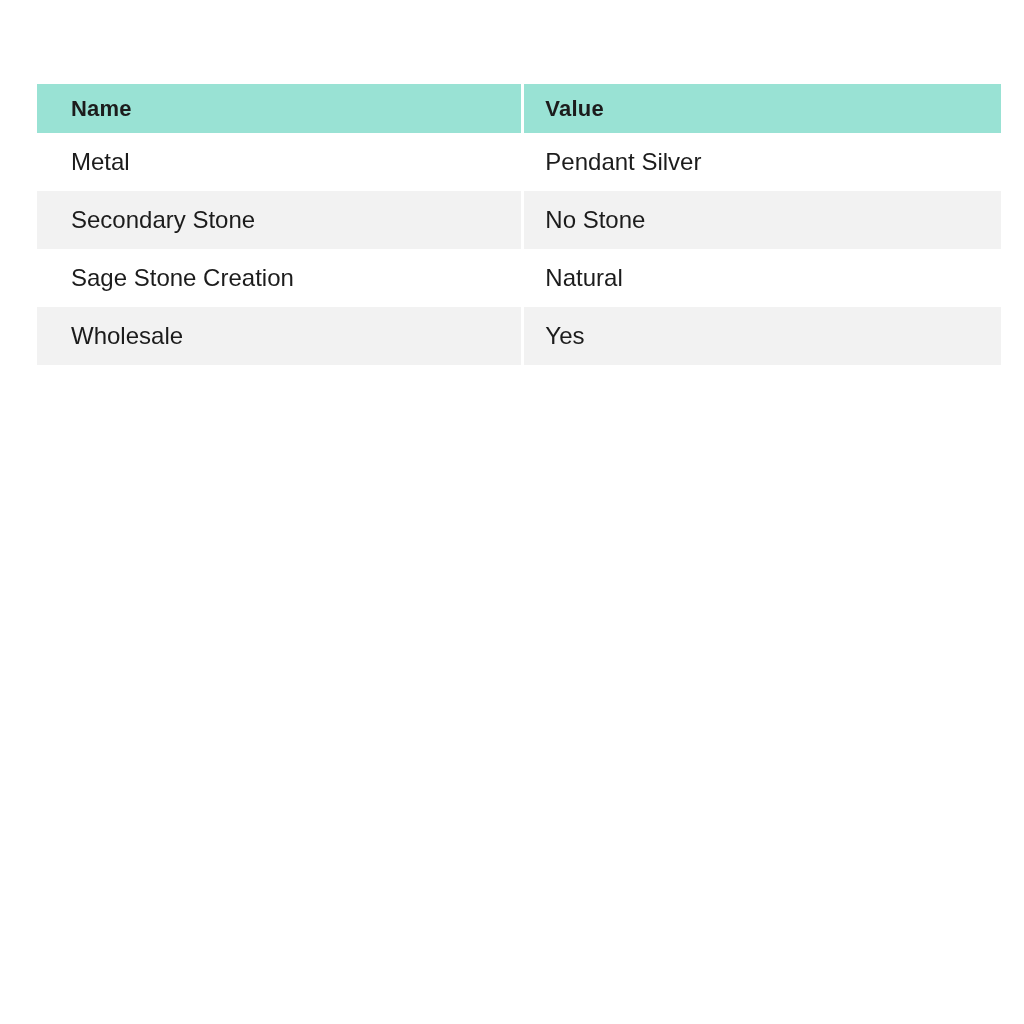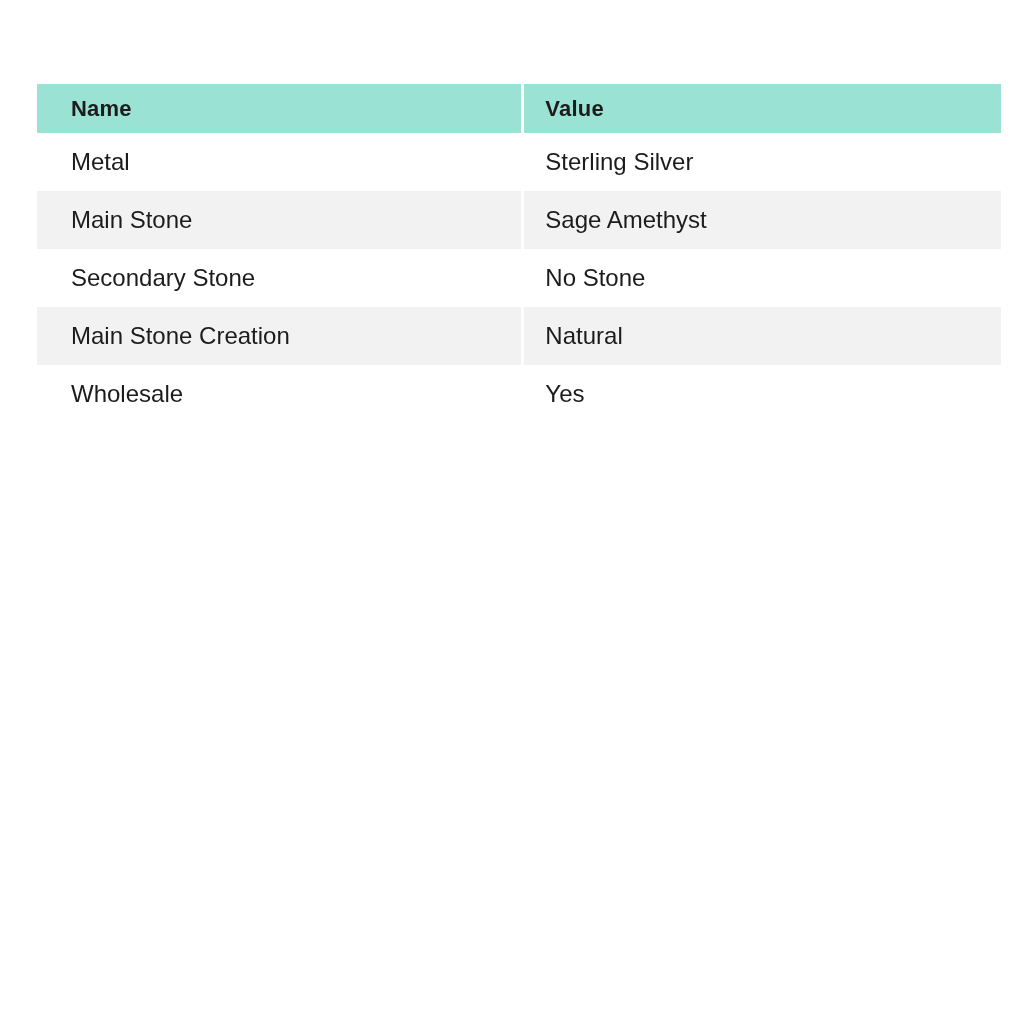--- a/index.html
+++ b/index.html
@@ -72,32 +72,28 @@
   <table class="attr-table">
     <thead>
       <tr>
         <th>Name</th>
         <th>Value</th>
       </tr>
     </thead>
     <tbody>
       <tr>
         <td>Metal</td>
-        <td>Sterling Silver</td>
-      </tr>
-      <tr>
-        <td>Main Stone</td>
-        <td>Sage Amethyst</td>
+        <td>Pendant Silver</td>
       </tr>
       <tr>
         <td>Secondary Stone</td>
         <td>No Stone</td>
       </tr>
       <tr>
-        <td>Main Stone Creation</td>
+        <td>Sage Stone Creation</td>
         <td>Natural</td>
       </tr>
       <tr>
         <td>Wholesale</td>
         <td>Yes</td>
       </tr>
     </tbody>
   </table>
 </div>
 

